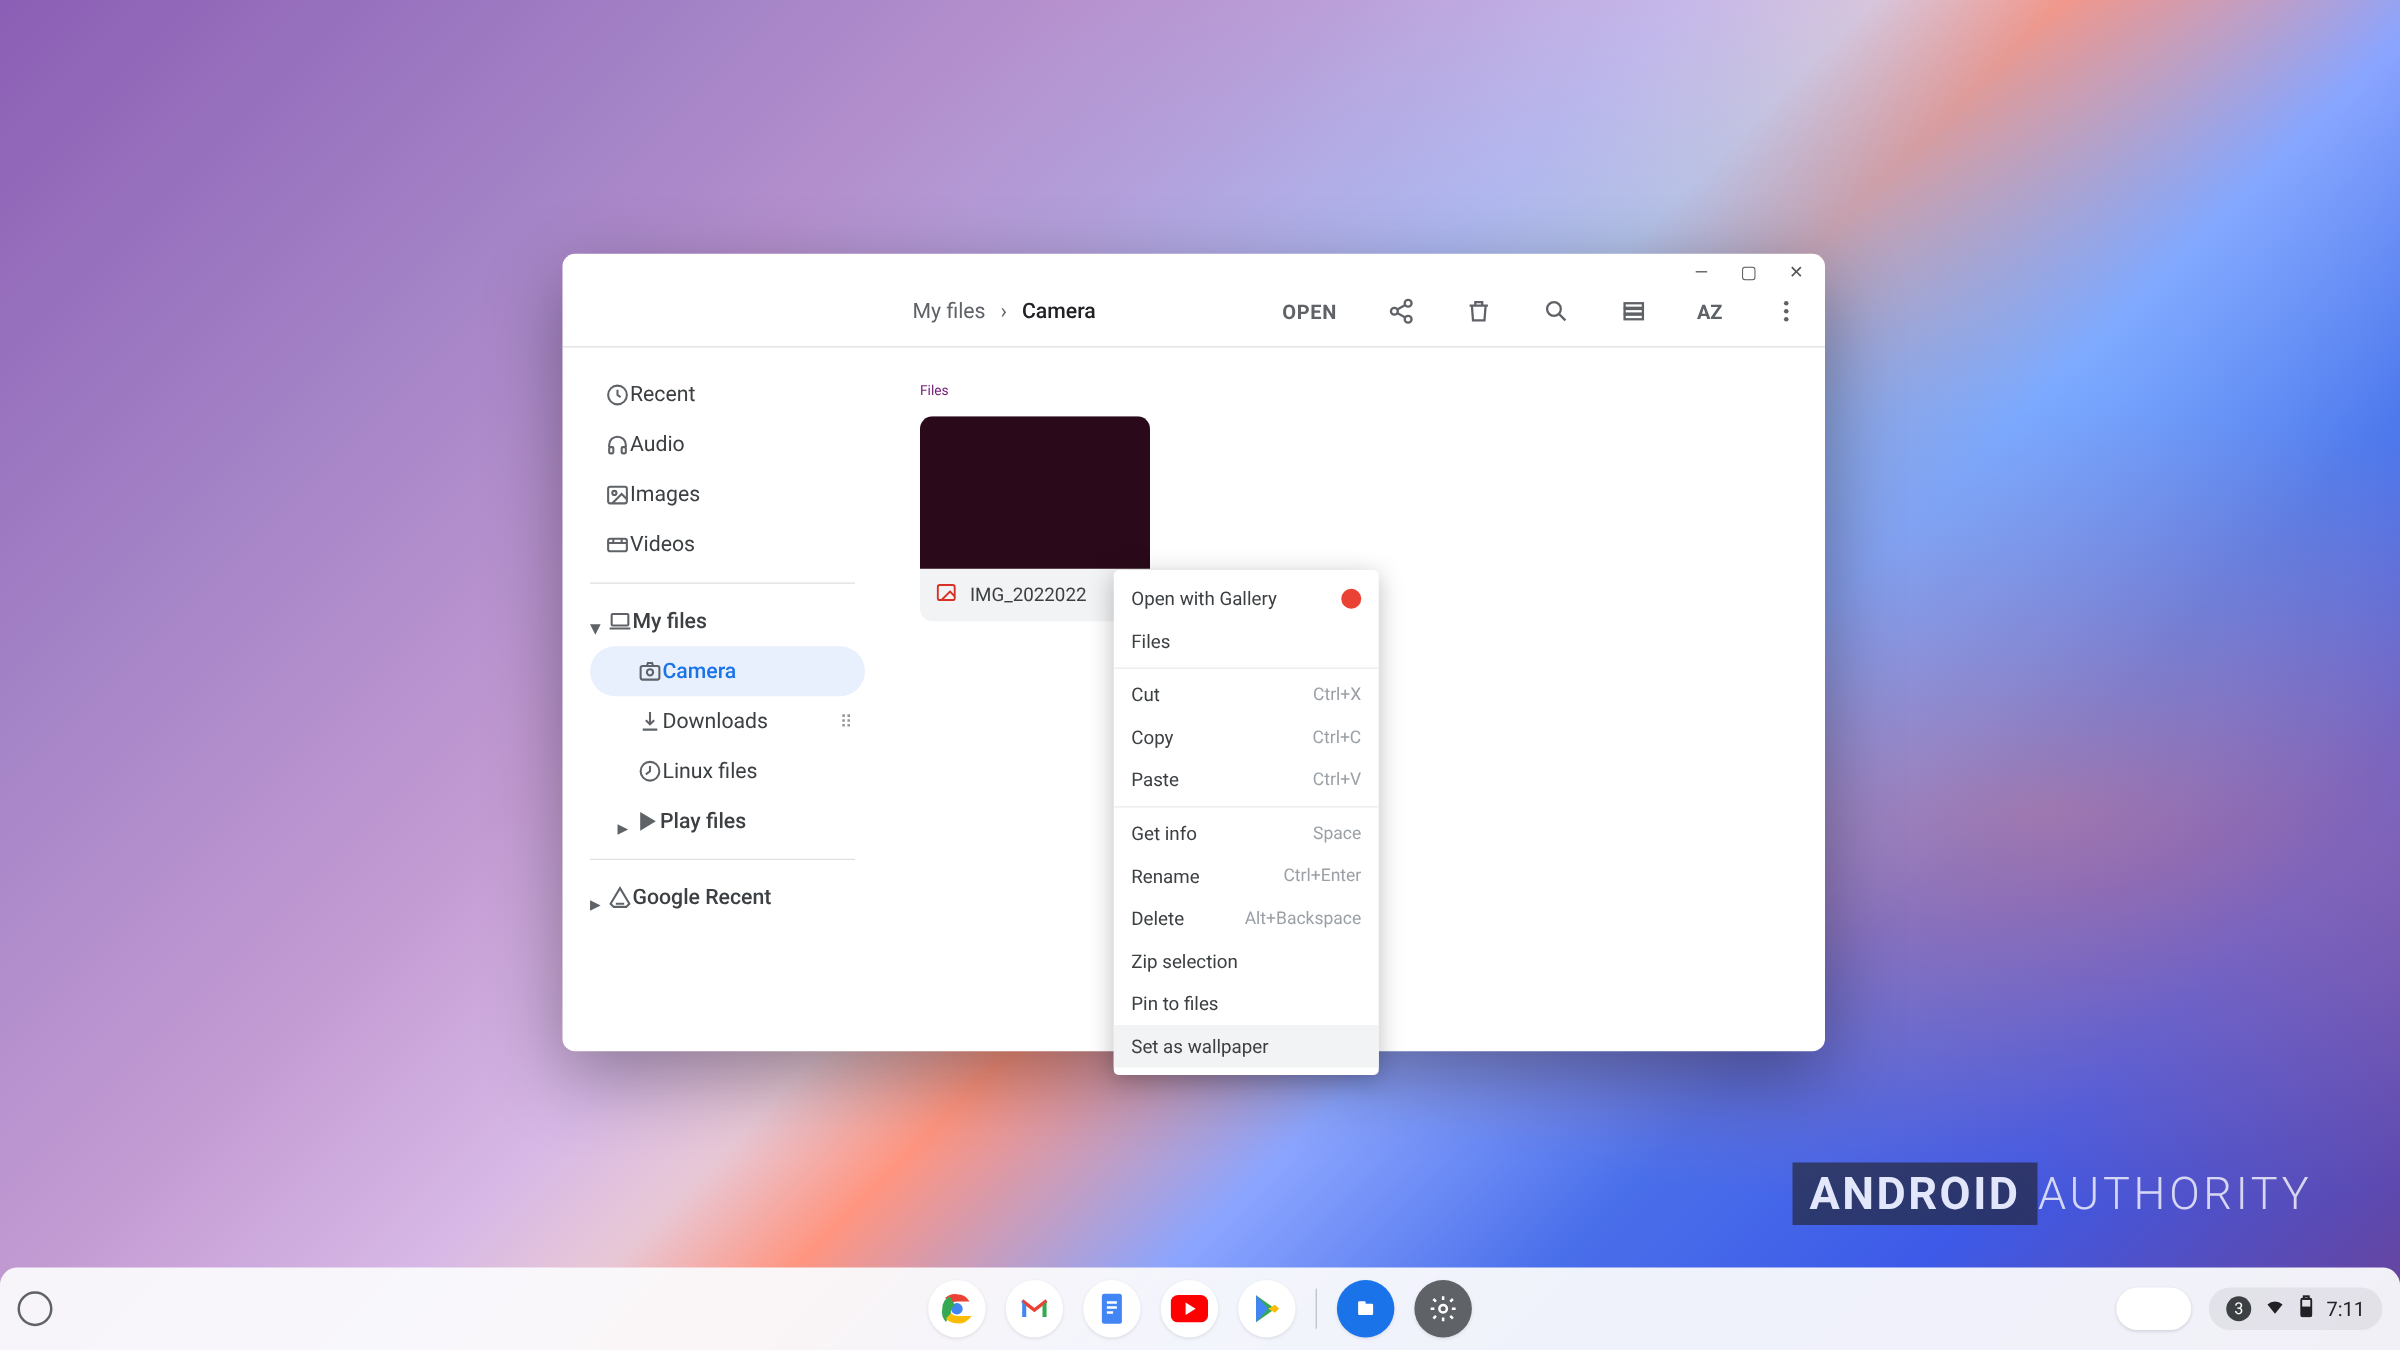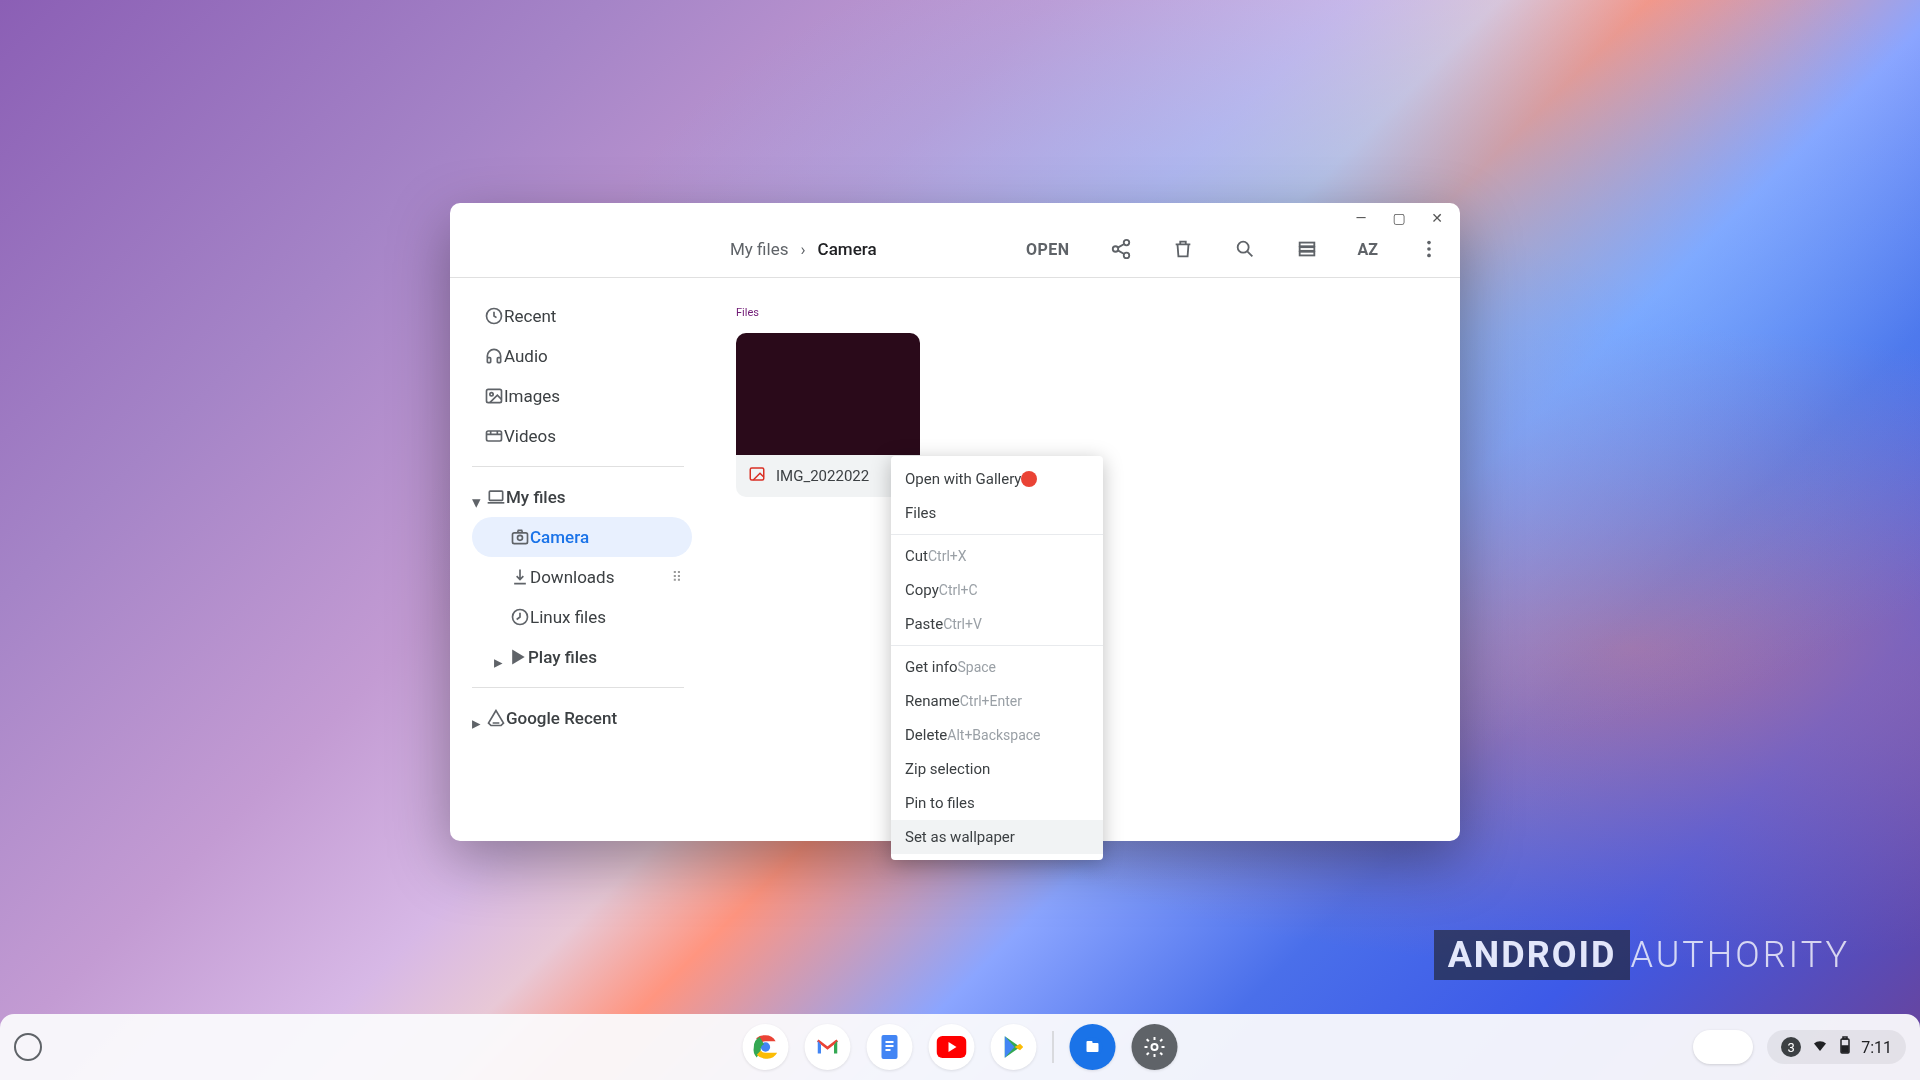--- a/index.html
+++ b/index.html
@@ -36,21 +36,21 @@
 .nav hr{border:none;border-top:1px solid #e0e0e0;margin:10px 8px 10px 0}
 .content{flex:1;padding:28px 34px}
 .section-label{font-size:11px;color:#701a75;margin-bottom:14px}
 .thumb{width:184px;background:#f1f3f4;border-radius:10px;overflow:hidden;cursor:pointer}
 .thumb .img{height:122px;background:#2a0a1a}
 .thumb .cap{display:flex;align-items:center;gap:10px;padding:10px 12px;font-size:15px;color:#3c4043}
 .thumb .cap .ficon{color:#d93025}
 
 
 .ctx{position:absolute;left:891px;top:456px;width:212px;background:#fff;border-radius:4px;box-shadow:0 4px 20px rgba(0,0,0,.25);font-size:15px;color:#3c4043;padding:6px 0;z-index:5}
-.ctx-item{display:flex;align-items:center;justify-content:flex-start;padding:8px 14px;cursor:pointer}
+.ctx-item{display:flex;align-items:center;justify-content:space-between;padding:8px 14px;cursor:pointer}
 .ctx-item:hover,.ctx-item.sel{background:#f1f3f4}
 .ctx-item .sc{color:#9aa0a6;font-size:14px}
 .ctx-item .gal{width:16px;height:16px;background:#ea4335;border-radius:50%}
 .ctx hr{border:none;border-top:1px solid #e8eaed;margin:4px 0}
 
 
 .shelf{position:absolute;left:0;right:0;bottom:0;height:66px;background:rgba(250,250,252,.95);border-top-left-radius:14px;border-top-right-radius:14px;display:flex;align-items:center;padding:0 14px}
 .launcher{width:28px;height:28px;border:2.5px solid #5f6368;border-radius:50%;cursor:pointer}
 .shelf .center{position:absolute;left:50%;transform:translateX(-50%);display:flex;gap:16px;align-items:center}
 .app{width:46px;height:46px;border-radius:50%;background:#fff;display:flex;align-items:center;justify-content:center;cursor:pointer;box-shadow:0 1px 3px rgba(0,0,0,.1)}

